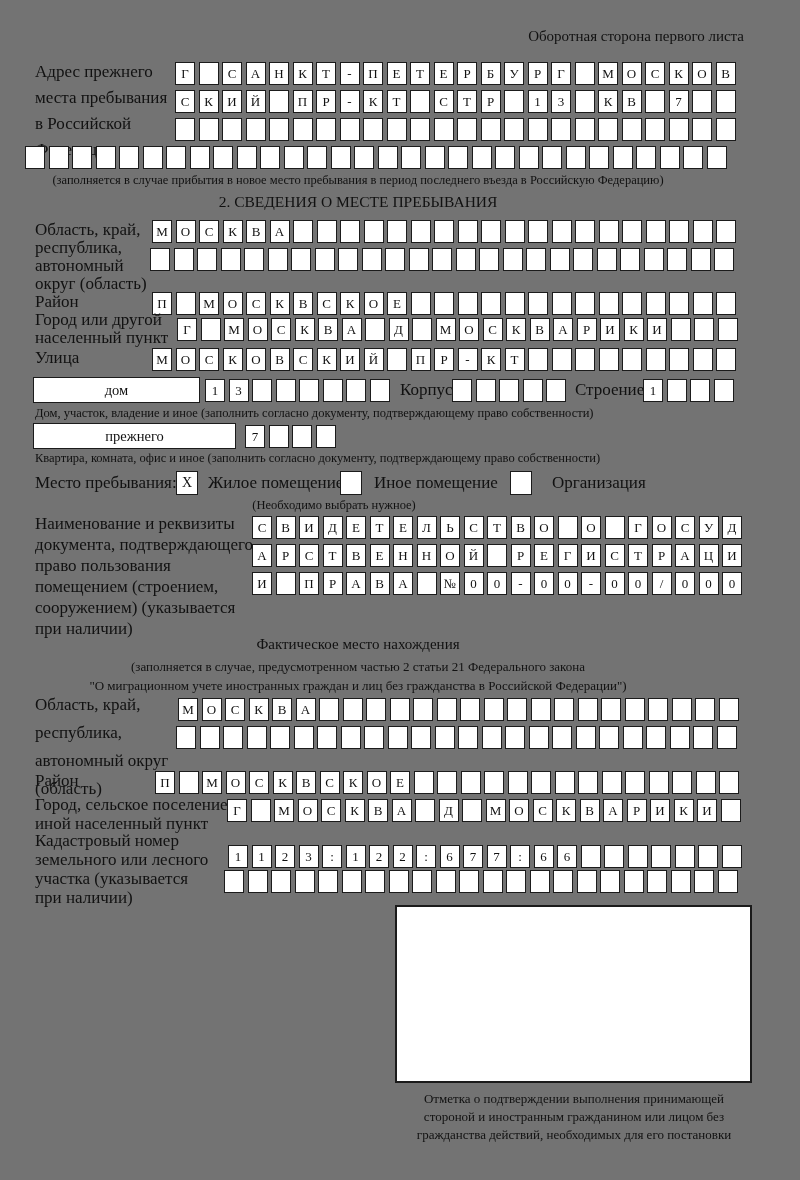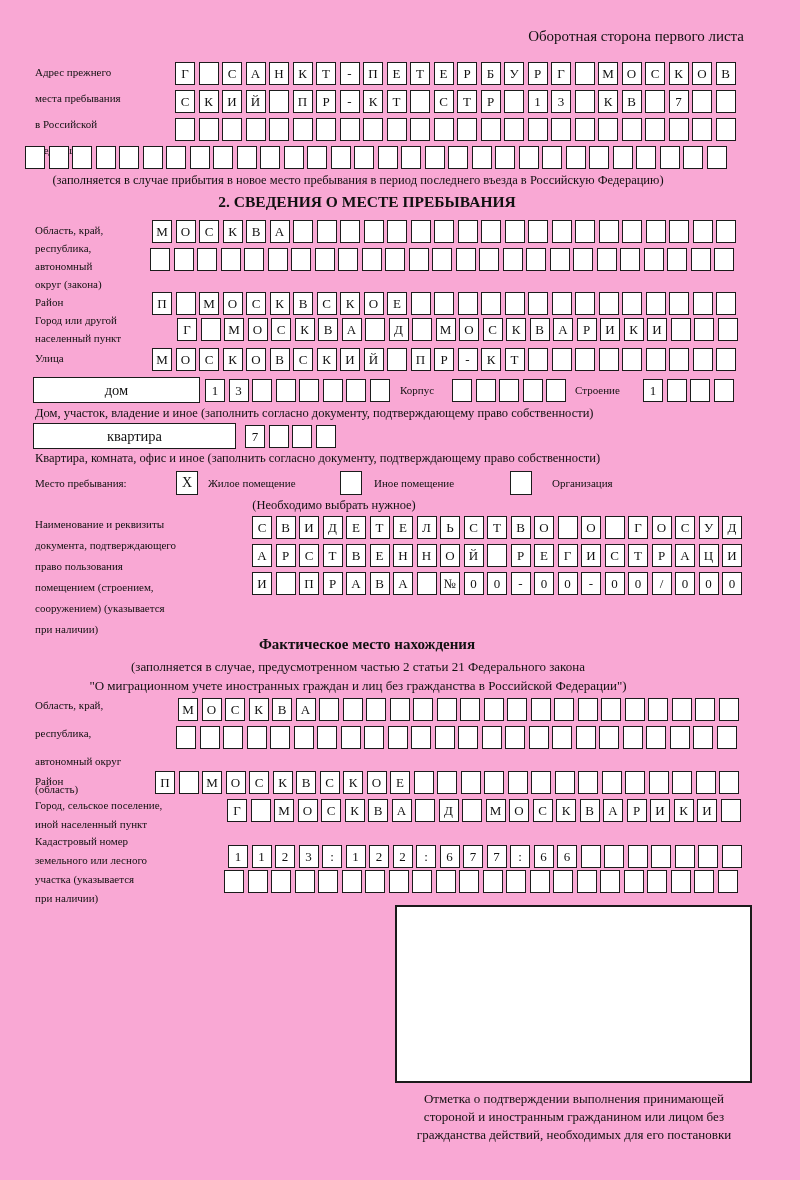--- a/index.html
+++ b/index.html
@@ -1,23 +1,23 @@
 <!DOCTYPE html>
 <html><head>
 <meta charset="utf-8">
 <style>
   html,body{margin:0;padding:0;background:#fff;}
   #page{
-    position:relative;width:800px;height:1180px;background:#f9a8d4;
+    position:relative;width:800px;height:1180px;background:#737373;
     font-family:"Liberation Serif","DejaVu Serif",serif;color:#111;overflow:hidden;
   }
-  .lbl{position:absolute;font-size:11px;line-height:16px;white-space:nowrap;}
+  .lbl{position:absolute;font-size:17px;line-height:16px;white-space:nowrap;}
   .cap{position:absolute;font-size:12.5px;white-space:nowrap;}
   .center{left:0;width:716px;text-align:center;white-space:normal;}
-  .title{position:absolute;font-weight:bold;font-size:15.5px;padding-left:9px;}
+  .title{position:absolute;font-weight:normal;font-size:15.5px;}
   .row{position:absolute;display:flex;}
   .cell{
     display:inline-flex;align-items:center;justify-content:center;
     width:20px;height:23px;margin-right:3.5px;box-sizing:border-box;
     border:1.7px solid #1b1b1b;background:#fff;
     font-size:13px;font-family:"Liberation Serif",serif;
   }
   .bigbox{
     position:absolute;box-sizing:border-box;border:1.7px solid #1b1b1b;
     display:flex;align-items:center;justify-content:center;
@@ -156,21 +156,21 @@
       <span class="cell"></span>
     </div>
 
   <div class="cap center" style="top:173px;">(заполняется в случае прибытия в новое место пребывания в период последнего въезда в Российскую Федерацию)</div>
 
   <div class="title center" style="top:193px;">2. СВЕДЕНИЯ О МЕСТЕ ПРЕБЫВАНИЯ</div>
 
   <div class="lbl" style="left:35px;top:222px;">Область, край,</div>
   <div class="lbl" style="left:35px;top:240px;">республика,</div>
   <div class="lbl" style="left:35px;top:258px;">автономный</div>
-  <div class="lbl" style="left:35px;top:276px;">округ (закона)</div>
+  <div class="lbl" style="left:35px;top:276px;">округ (область)</div>
   <div class="row" style="left:152px;top:220px;">
       <span class="cell">М</span>
       <span class="cell">О</span>
       <span class="cell">С</span>
       <span class="cell">К</span>
       <span class="cell">В</span>
       <span class="cell">А</span>
       <span class="cell"></span>
       <span class="cell"></span>
       <span class="cell"></span>
@@ -327,21 +327,21 @@
     </div>
   <div class="lbl" style="left:575px;top:382px;">Строение</div>
   <div class="row" style="left:643px;top:379px;">
       <span class="cell">1</span>
       <span class="cell"></span>
       <span class="cell"></span>
       <span class="cell"></span>
     </div>
   <div class="cap" style="left:35px;top:406px;">Дом, участок, владение и иное (заполнить согласно документу, подтверждающему право собственности)</div>
 
-  <div class="bigbox" style="left:33px;top:423px;width:203px;height:26px;">квартира</div>
+  <div class="bigbox" style="left:33px;top:423px;width:203px;height:26px;">прежнего</div>
   <div class="row" style="left:245px;top:425px;">
       <span class="cell">7</span>
       <span class="cell"></span>
       <span class="cell"></span>
       <span class="cell"></span>
     </div>
   <div class="cap" style="left:35px;top:451px;">Квартира, комната, офис и иное (заполнить согласно документу, подтверждающему право собственности)</div>
 
   <div class="lbl" style="left:35px;top:475px;">Место пребывания:</div>
   <div class="cbox" style="left:176px;top:471px;">X</div>

